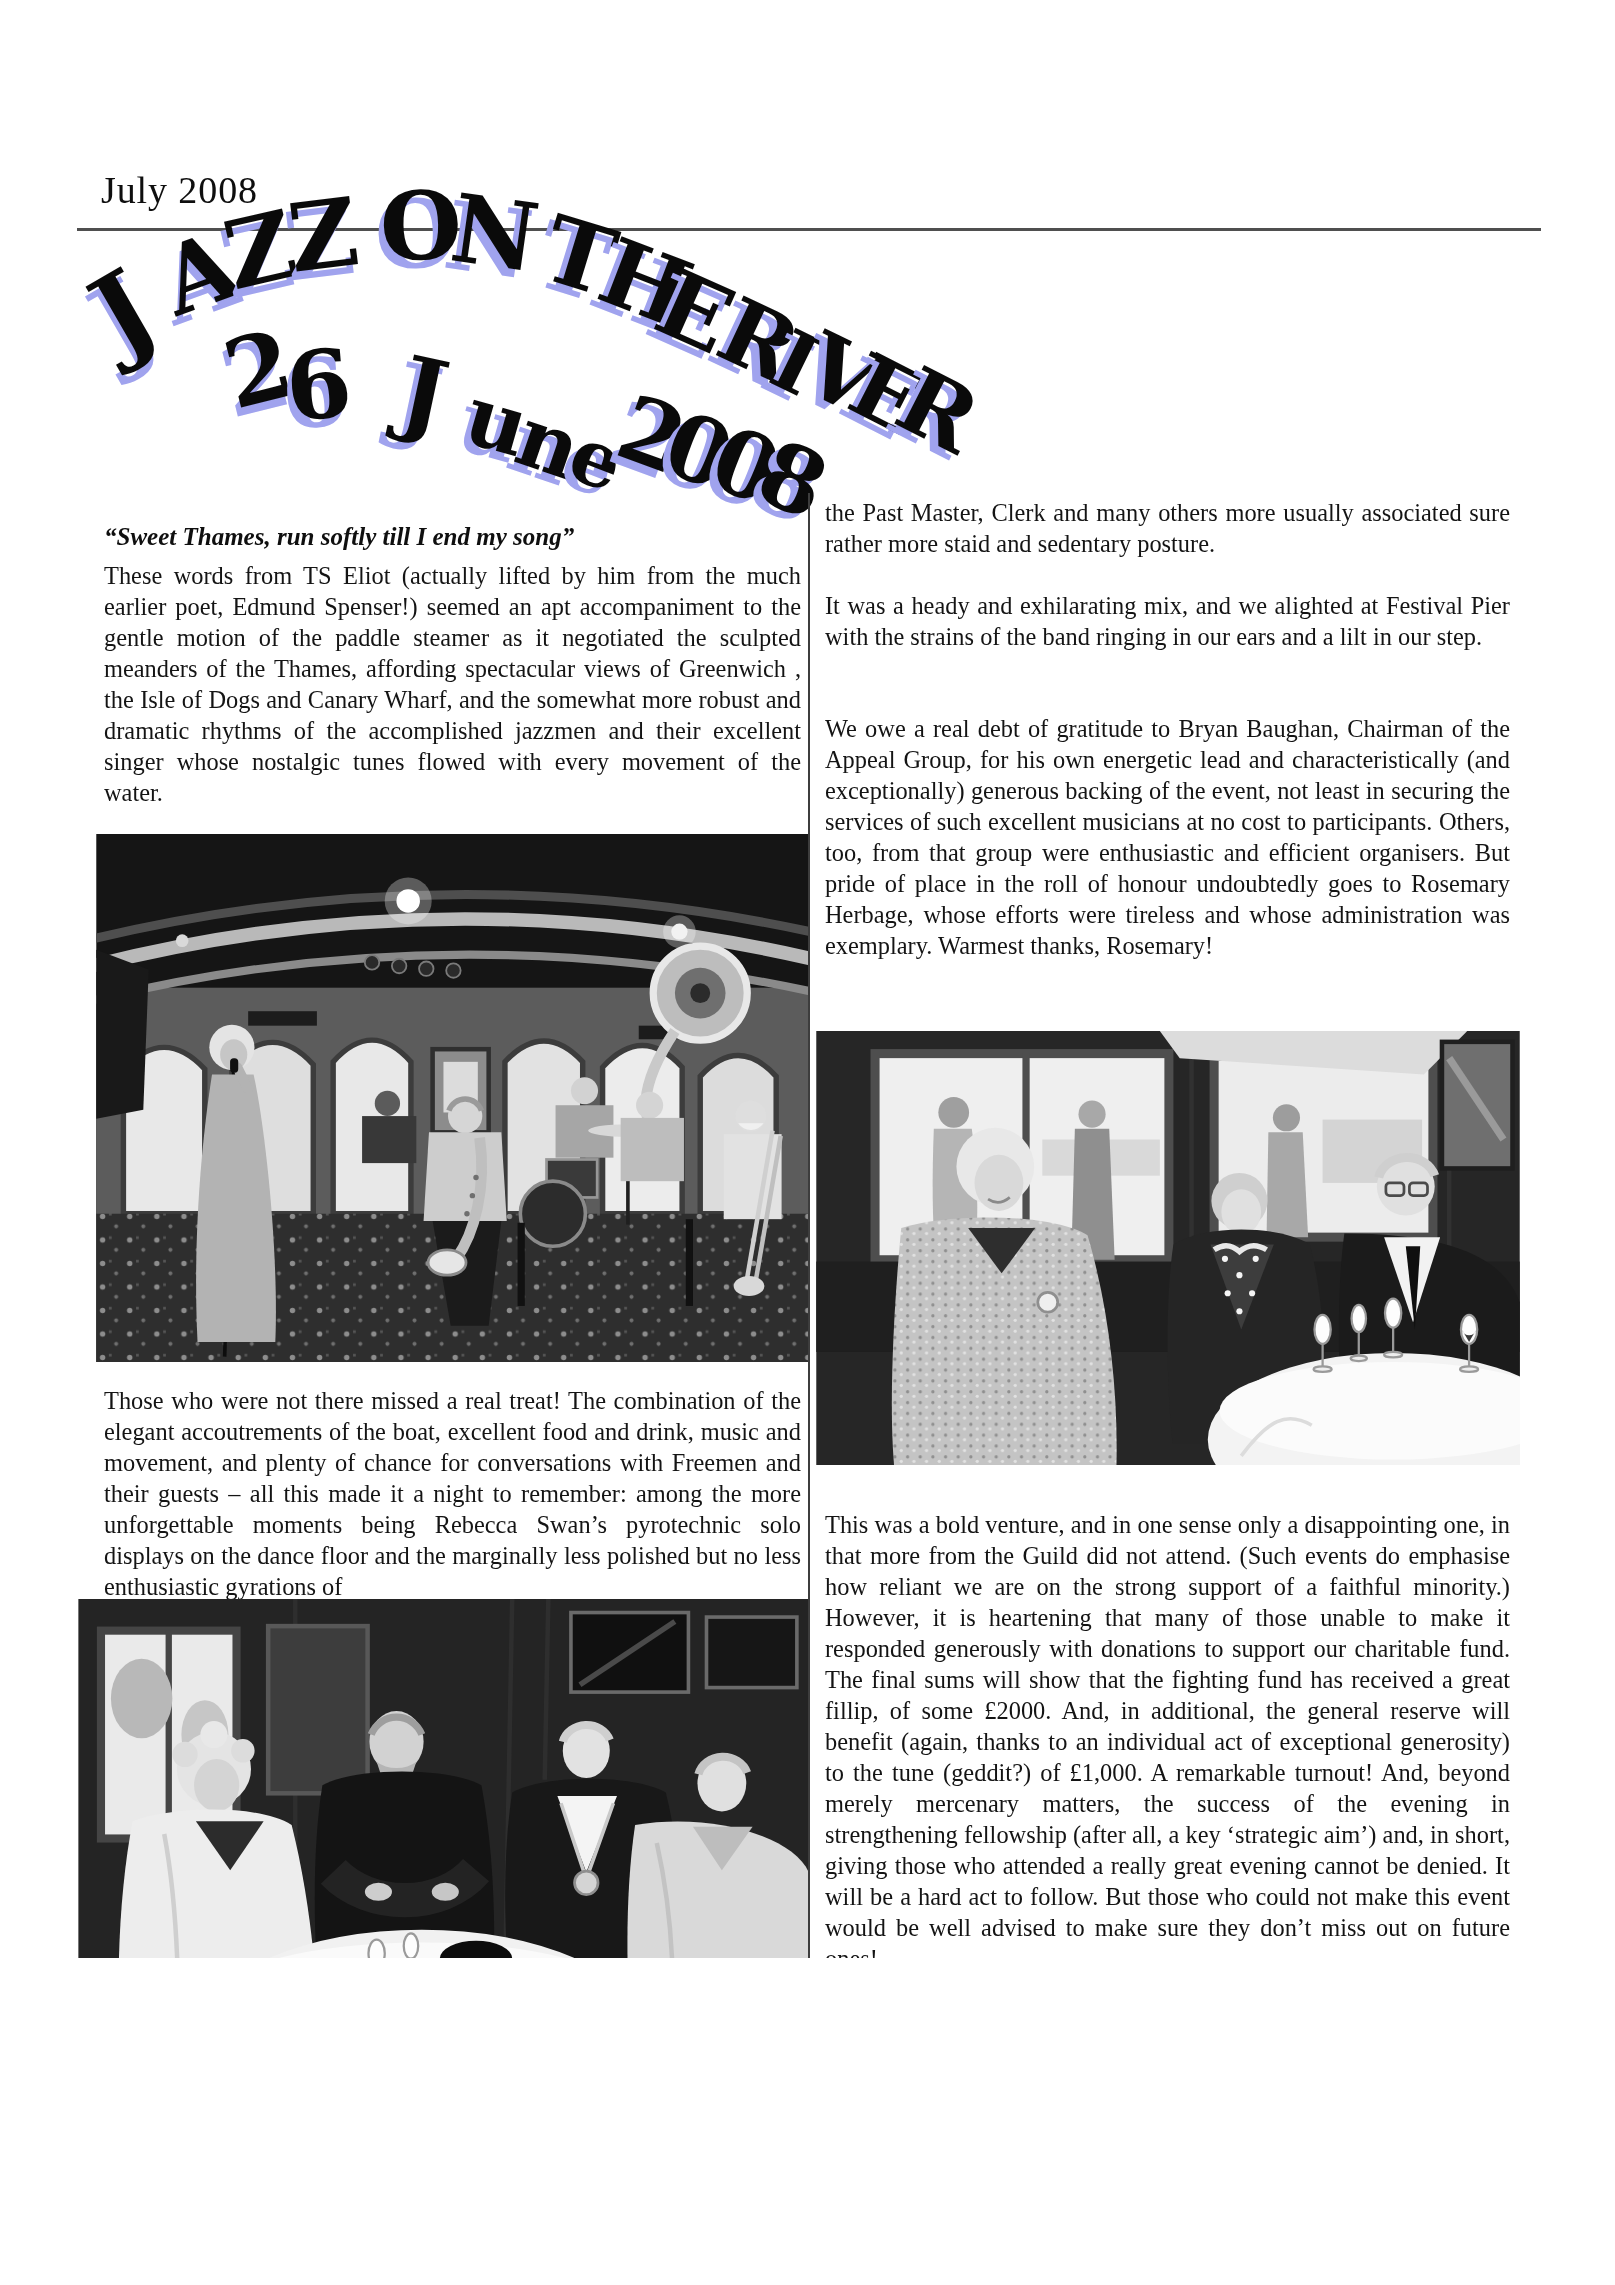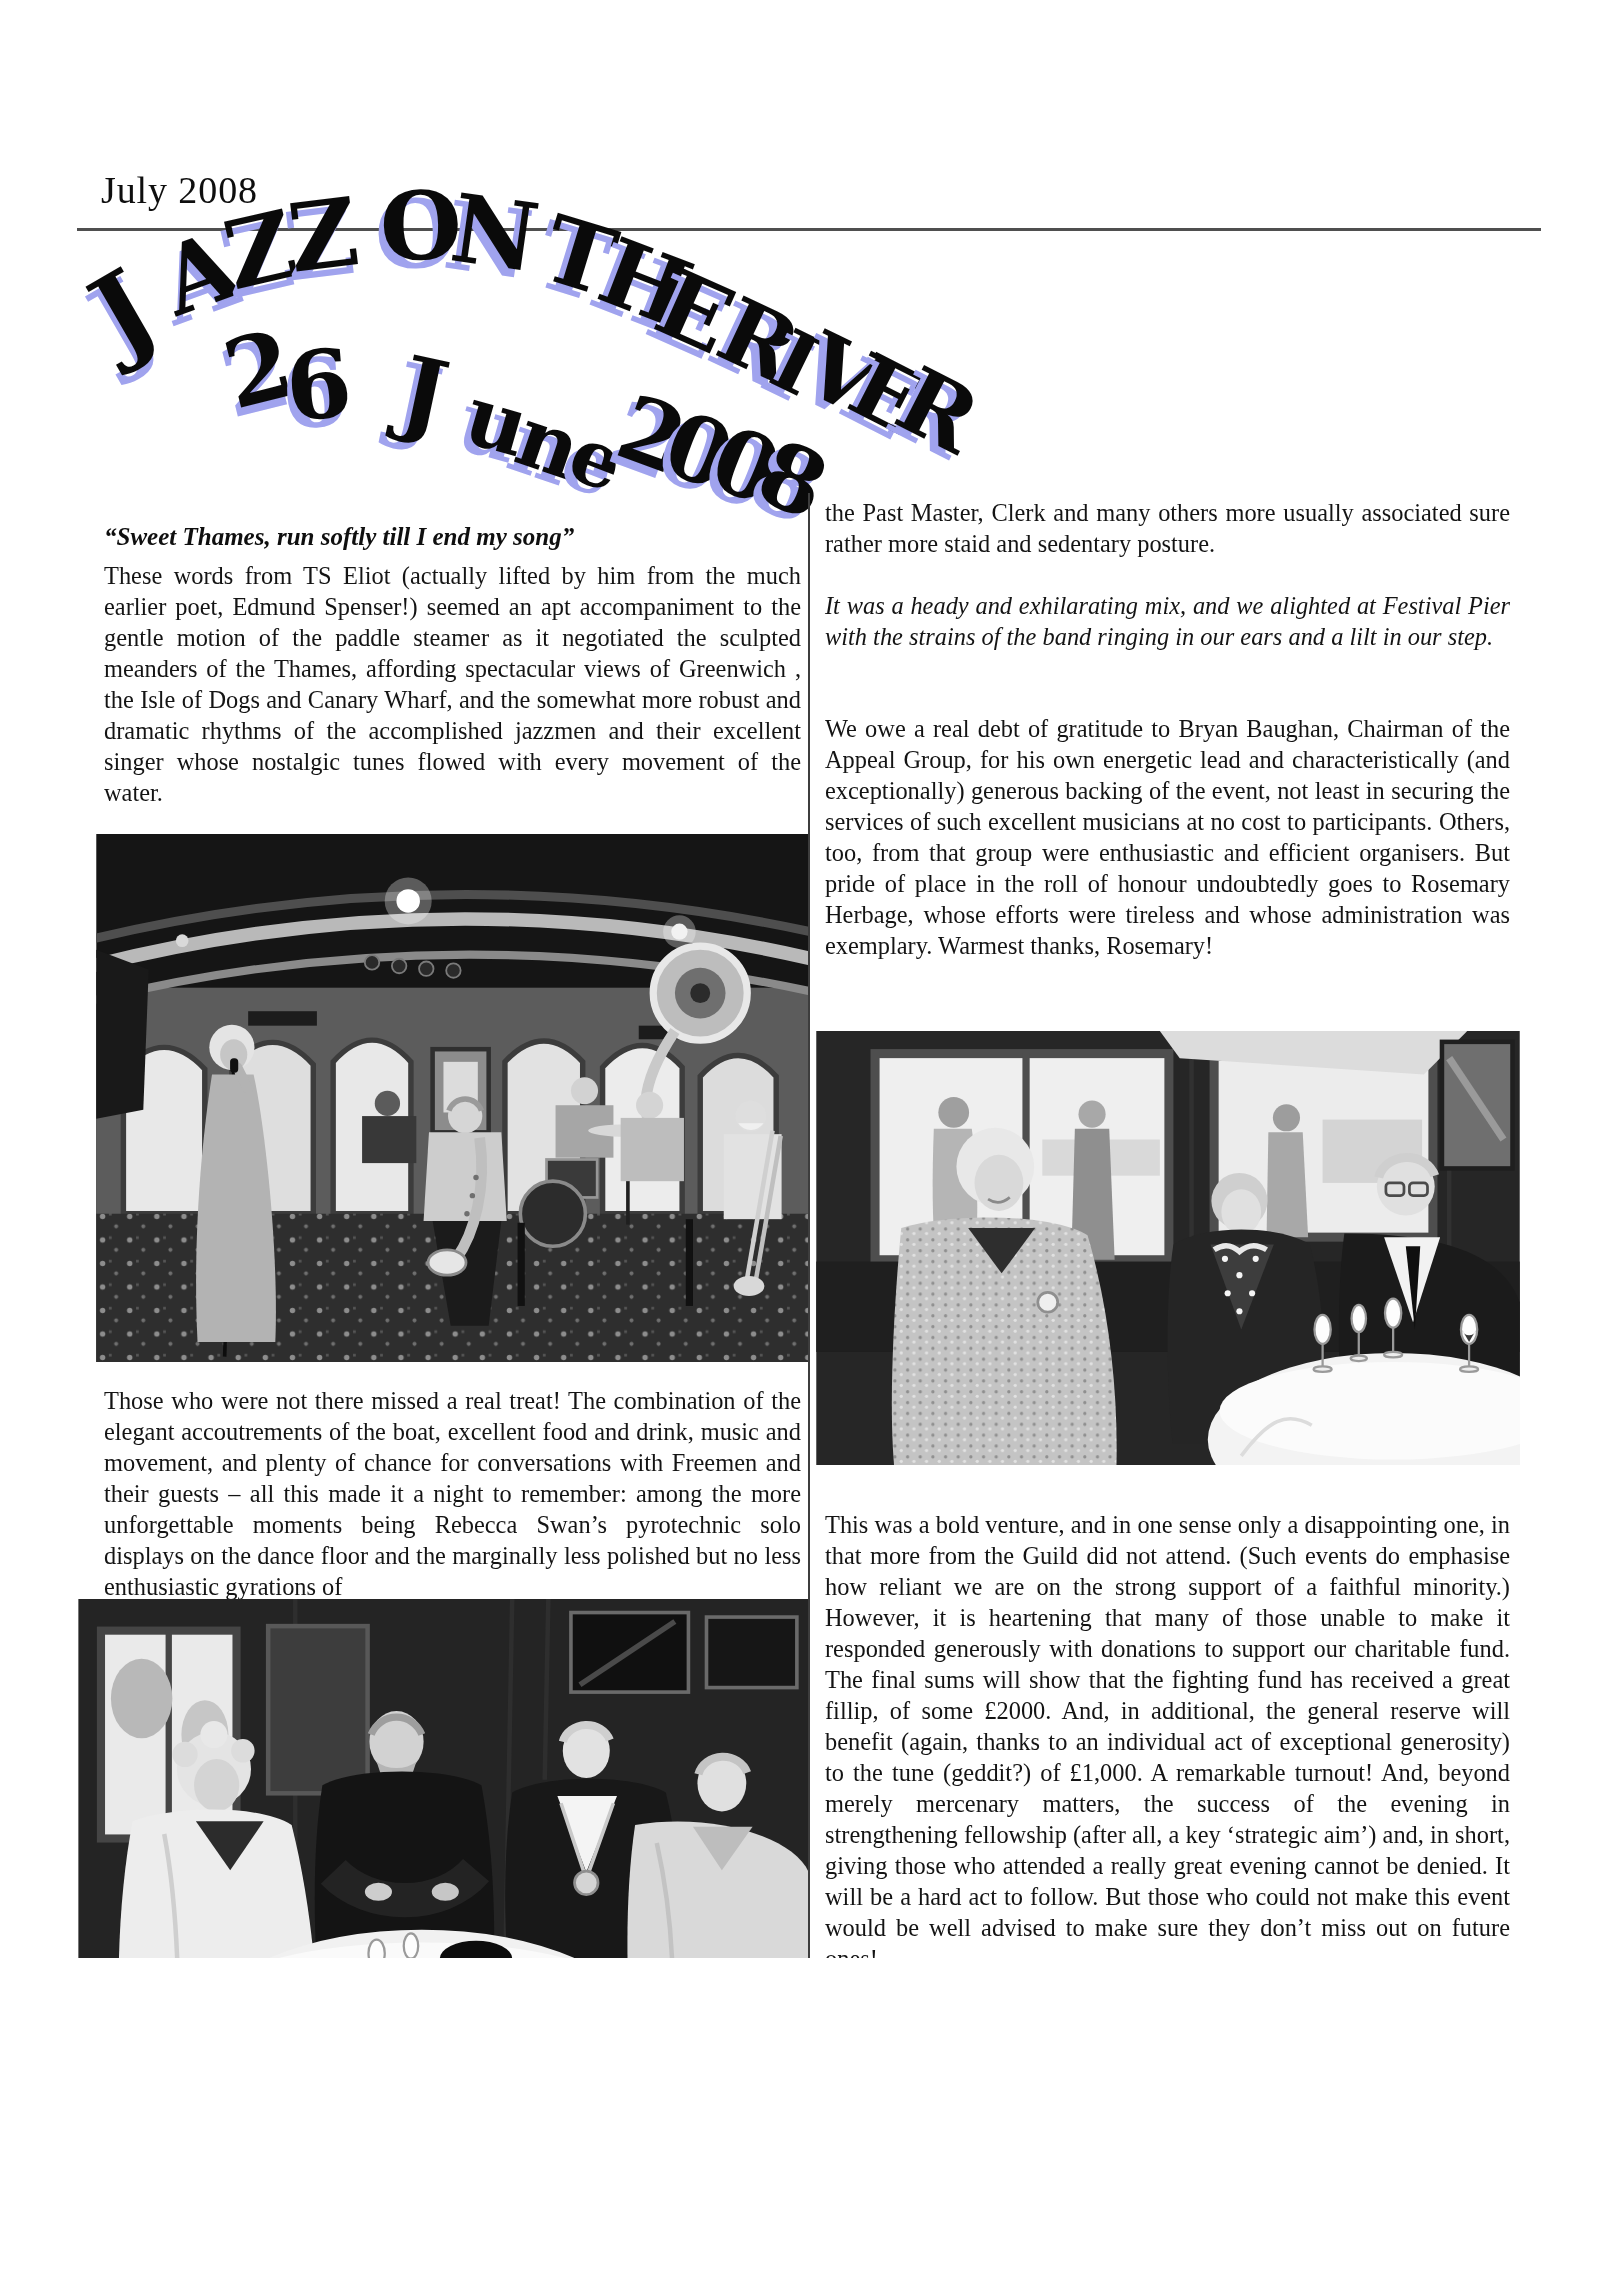--- a/index.html
+++ b/index.html
@@ -211,21 +211,21 @@
         <ellipse cx="330" cy="432" rx="10" ry="3" fill="#e8e8e8"></ellipse>
       <ellipse cx="368" cy="384" rx="8" ry="14" fill="#fdfdfd"></ellipse>
         <line x1="368" y1="398" x2="368" y2="420"></line>
         <ellipse cx="368" cy="422" rx="9" ry="3" fill="#e8e8e8"></ellipse>
     </g>
   </svg>
 
   <div class="divider"></div>
 
   <div class="para col-right" style="top:497px;">the Past Master, Clerk and many others more usually associated sure rather more staid and sedentary posture.</div>
-  <div class="para col-right" style="top:590px;font-style:italic;">It was a heady and exhilarating mix, and we alighted at Festival Pier with the strains of the band ringing in our ears and a lilt in our step.</div>
+  <div class="para col-right" style="top:590px;">It was a heady and exhilarating mix, and we alighted at Festival Pier with the strains of the band ringing in our ears and a lilt in our step.</div>
   <div class="para col-right" style="top:713px;">We owe a real debt of gratitude to Bryan Baughan, Chairman of the Appeal Group, for his own energetic lead and characteristically (and exceptionally) generous backing of the event, not least in securing the services of such excellent musicians at no cost to participants. Others, too, from that group were enthusiastic and efficient organisers. But pride of place in the roll of honour undoubtedly goes to Rosemary Herbage, whose efforts were tireless and whose administration was exemplary. Warmest thanks, Rosemary!</div>
 
   <svg class="photo" style="left:816px;top:1031px;" width="704" height="434" viewBox="0 0 778 480" role="img" aria-label="Three guests seated by the windows at a round table with wine glasses">
     <defs>
       <pattern id="twd" width="14" height="12" patternUnits="userSpaceOnUse">
         <rect width="14" height="12" fill="#c4c4c4"></rect>
         <circle cx="3" cy="3" r="1.8" fill="#8f8f8f"></circle>
           <circle cx="10" cy="8" r="1.8" fill="#e2e2e2"></circle>
       </pattern>
     </defs>

